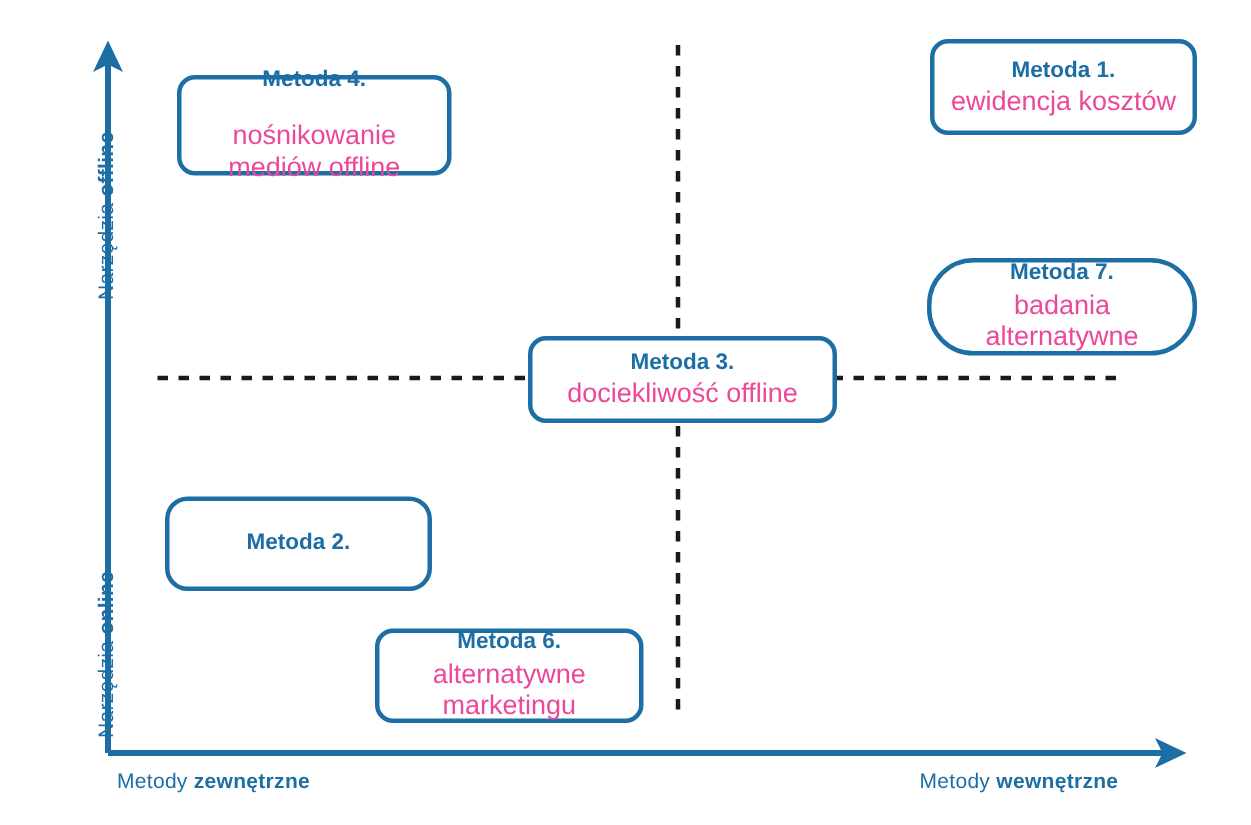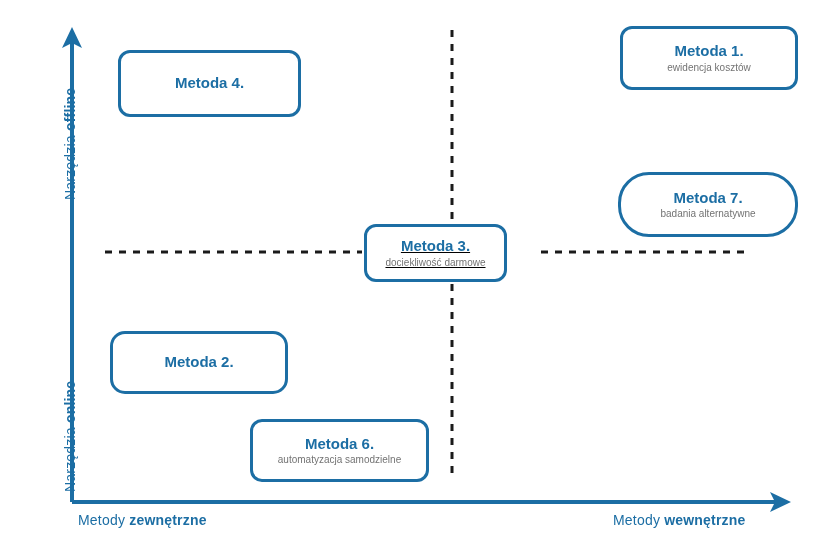--- a/index.html
+++ b/index.html
@@ -57,23 +57,23 @@
     z-index: 5;
   }
   .box .title {
     color: #1c6ea4;
     font-weight: 700;
     font-size: 15px;
     line-height: 1.15;
     margin-bottom: 2px;
   }
   .box .subtitle {
-    color: #737373;
+    color: #ec4899;
     font-weight: 400;
-    font-size: 10px;
+    font-size: 18px;
     line-height: 1.2;
     padding: 0 8px;
   }
 </style>
 </head>
 <body>
 
 <div id="canvas">
 
   <svg class="axis-svg" viewBox="0 0 834 550">
@@ -108,40 +108,41 @@
   <div class="axis-label" style="left:613px; top:512px;">
     <span class="light">Metody </span><b>wewnętrzne</b>
   </div>
 
   <div class="axis-label" style="left:78px; top:512px;">
     <span class="light">Metody </span><b>zewnętrzne</b>
   </div>
 
   <div class="box" style="left:118px; top:50px; width:183px; height:67px;gap:16px;">
     <div class="title">Metoda 4.</div>
+    <div class="subtitle">nośnikowanie mediów offline</div>
   </div>
 
   <div class="box" style="left:620px; top:26px; width:178px; height:64px;">
     <div class="title">Metoda 1.</div>
     <div class="subtitle">ewidencja kosztów</div>
   </div>
 
 
   <div class="box" style="left:618px; top:172px; width:180px; height:65px;border-radius:31px;">
     <div class="title">Metoda 7.</div>
     <div class="subtitle">badania alternatywne</div>
   </div>
 
-  <div class="box" style="left:364px; top:224px; width:143px; height:58px;text-decoration:underline;">
+  <div class="box" style="left:352px; top:224px; width:206px; height:58px;">
     <div class="title">Metoda 3.</div>
-    <div class="subtitle">dociekliwość darmowe</div>
+    <div class="subtitle">dociekliwość offline</div>
   </div>
 
   <div class="box" style="left:110px; top:331px; width:178px; height:63px;border-radius:15px;">
     <div class="title">Metoda 2.</div>
   </div>
 
   <div class="box" style="left:250px; top:419px; width:179px; height:63px;">
     <div class="title">Metoda 6.</div>
-    <div class="subtitle">automatyzacja samodzielne</div>
+    <div class="subtitle">alternatywne marketingu</div>
   </div>
 
 </div>
 
 </body></html>

